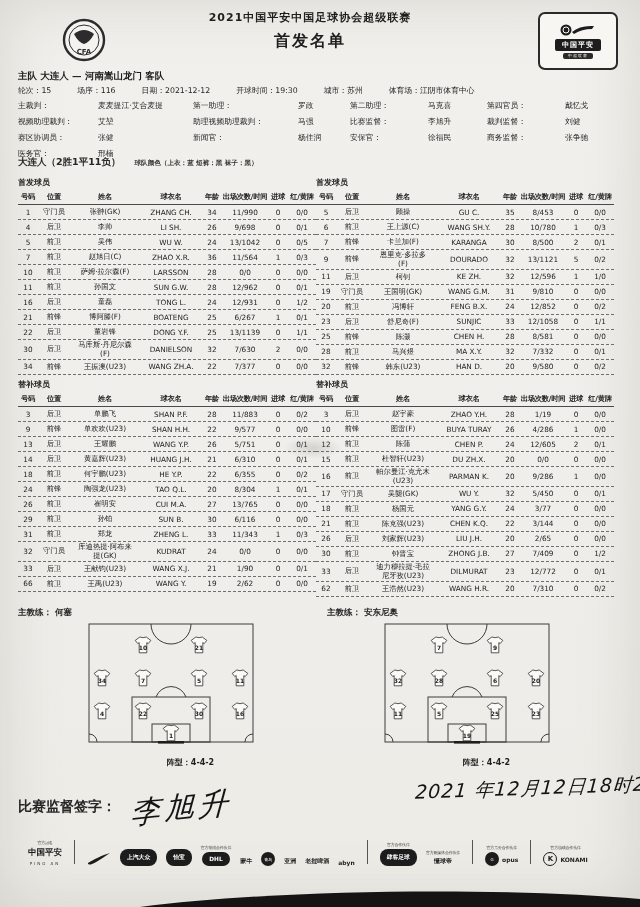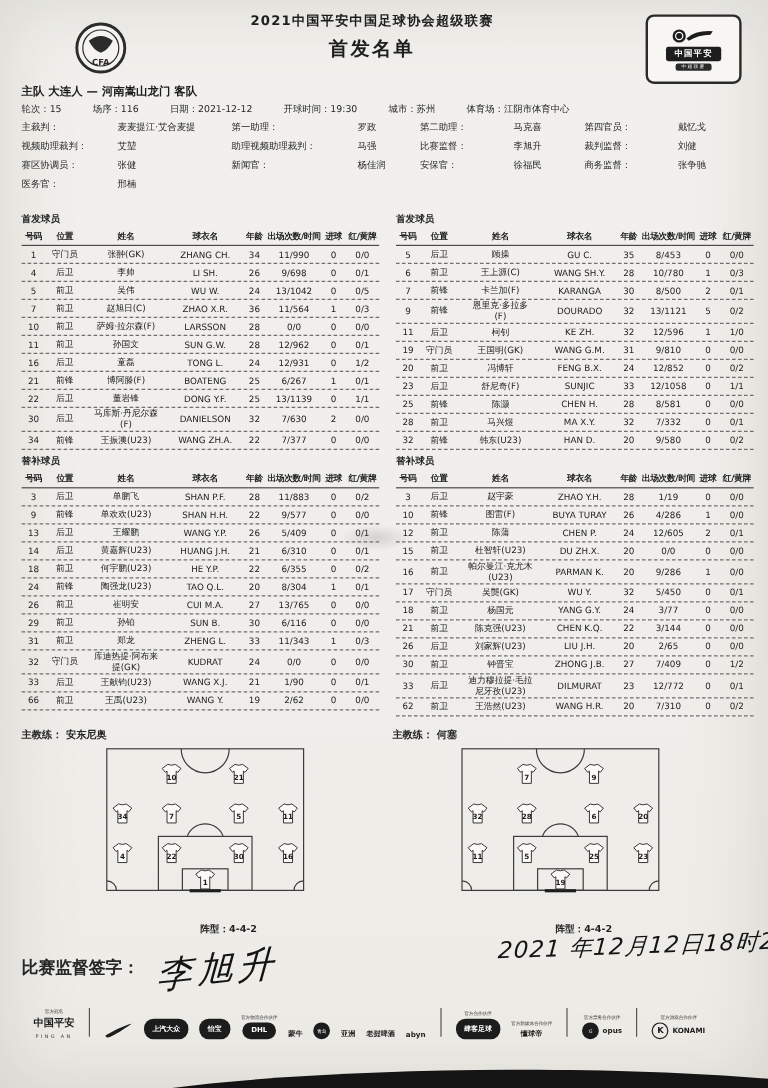--- a/index.html
+++ b/index.html
@@ -32,21 +32,21 @@
   .officials{position:absolute;top:100px;left:18px;width:604px;display:grid;
     grid-template-columns:80px 95px 105px 52px 78px 59px 78px 57px;row-gap:5px;font-size:7.8px;}
   .officials span{white-space:nowrap;overflow:visible;}
   
   .teamhead-row{position:absolute;top:156px;left:18px;right:18px;display:flex;}
   .teamhead{width:298px;display:flex;align-items:baseline;}
   .teamhead + .teamhead{margin-left:14px;}
   .tname{font-size:9.5px;font-weight:bold;white-space:nowrap;}
   .tcolors{font-size:6.6px;font-weight:bold;margin-left:14px;white-space:nowrap;color:#333;}
   
-  .tables-row{position:absolute;left:18px;right:18px;display:flex;gap:14px;}
+  .tables-row{position:absolute;left:18px;right:18px;display:flex;}
   .starters-row{top:177px;} .subs-row{top:379px;}
   .tside{width:298px;}
   .sec-label{font-size:8px;font-weight:bold;margin-bottom:2px;}
   .ptable{width:298px;font-size:7.3px;color:#222;}
   .trow{display:flex;align-items:center;border-bottom:1px dashed #6e6e6e;min-height:14px;}
   .thead{font-weight:bold;border-bottom:1px solid #4a4a4a;letter-spacing:-0.3px;}
   .c0{width:20px;text-align:center;}
   .c1{width:32px;text-align:center;}
   .c2{width:70px;text-align:center;white-space:pre-line;line-height:1.3;}
   .c3{width:62px;text-align:center;}
@@ -54,21 +54,21 @@
   .c5{width:46px;text-align:center;}
   .c6{width:20px;text-align:center;}
   .c7{width:28px;text-align:center;}
   
   .coach-row{position:absolute;top:607px;left:18px;right:18px;display:flex;font-size:8.5px;font-weight:bold;}
   .coach-row .coach{width:298px;} .coach-row .coach + .coach{margin-left:14px;}
   
   .pitch-row{position:absolute;top:621px;left:0;width:640px;display:flex;}
   .pitch-box{display:flex;flex-direction:column;align-items:center;}
   .pitch-box.home{margin-left:86px;} .pitch-box.away{margin-left:126px;}
-  .formation{font-size:8px;font-weight:bold;margin-top:16px;color:#1f1f1f;padding-left:39px;}
+  .formation{font-size:8px;font-weight:bold;margin-top:4px;color:#1f1f1f;padding-left:39px;}
   
   .sig-row{position:absolute;top:788px;left:18px;display:flex;align-items:flex-start;}
   .sig-label{font-size:14px;font-weight:bold;margin-top:10px;}
   .handwrite{font-style:italic;color:#141414;}
   .sig-name{font-size:30px;transform:rotate(-6deg) skewX(-8deg);margin-left:14px;letter-spacing:4px;font-weight:500;}
   .date-write{position:absolute;top:775px;left:415px;font-size:19px;transform:rotate(-2deg) skewX(-6deg);
     white-space:nowrap;letter-spacing:1px;font-weight:500;}
   
   .footer{position:absolute;top:840px;left:28px;right:20px;display:flex;align-items:flex-end;gap:9px;}
   .fgroup{display:flex;flex-direction:column;align-items:center;gap:2px;}
@@ -180,20 +180,24 @@
       <span class="oval">徐福民</span>
 
       <span class="olabel">商务监督：</span>
       <span class="oval">张争驰</span>
 
       <span class="olabel">医务官：</span>
       <span class="oval">邢楠</span>
     </div>
 
   <div class="teamhead-row">
+    <div class="teamhead">
+      <span class="tname">大连人（2胜1平11负）</span>
+      <span class="tcolors">球队颜色（上衣：蓝 短裤：黑 袜子：黑）</span>
+    </div>
   </div>
 
   <div class="tables-row starters-row">
     <div class="tside">
       <div class="sec-label">首发球员</div>
       <div class="ptable">
         <div class="trow thead">
           <span class="c0">号码</span>
             <span class="c1">位置</span>
             <span class="c2">姓名</span>
@@ -507,21 +511,21 @@
               <span class="c6">0</span>
               <span class="c7">0/0</span>
             </div>
 
             <div class="trow">
               <span class="c0">13</span>
               <span class="c1">后卫</span>
               <span class="c2">王耀鹏</span>
               <span class="c3">WANG Y.P.</span>
               <span class="c4">26</span>
-              <span class="c5">5/409</span>
+              <span class="c5">5/751</span>
               <span class="c6">0</span>
               <span class="c7">0/1</span>
             </div>
 
             <div class="trow">
               <span class="c0">14</span>
               <span class="c1">后卫</span>
               <span class="c2">黄嘉辉(U23)</span>
               <span class="c3">HUANG J.H.</span>
               <span class="c4">21</span>
@@ -768,22 +772,22 @@
               <span class="c5">7/310</span>
               <span class="c6">0</span>
               <span class="c7">0/2</span>
             </div>
           </div>
       </div>
     </div>
   </div>
 
   <div class="coach-row">
+    <div class="coach"><span>主教练：</span> <span>何塞</span></div>
     <div class="coach"><span>主教练：</span> <span>安东尼奥</span></div>
-    <div class="coach"><span>主教练：</span> <span>何塞</span></div>
   </div>
 
   <div class="pitch-row">
     <div class="pitch-box home">
       <svg width="170" height="132" viewBox="0 0 170 132">
         <defs>
           <g id="jersey-a">
             <path d="M -3.2,-8 Q 0,-6.6 3.2,-8 L 7.8,-4.6 L 5.2,-1.4 L 3.8,-2.4 L 3.8,7.8 L -3.8,7.8 L -3.8,-2.4 L -5.2,-1.4 L -7.8,-4.6 Z" fill="#fbfaf7" stroke="#2f2f2f" stroke-width="0.8" stroke-linejoin="round"></path>
           </g>
         </defs>

